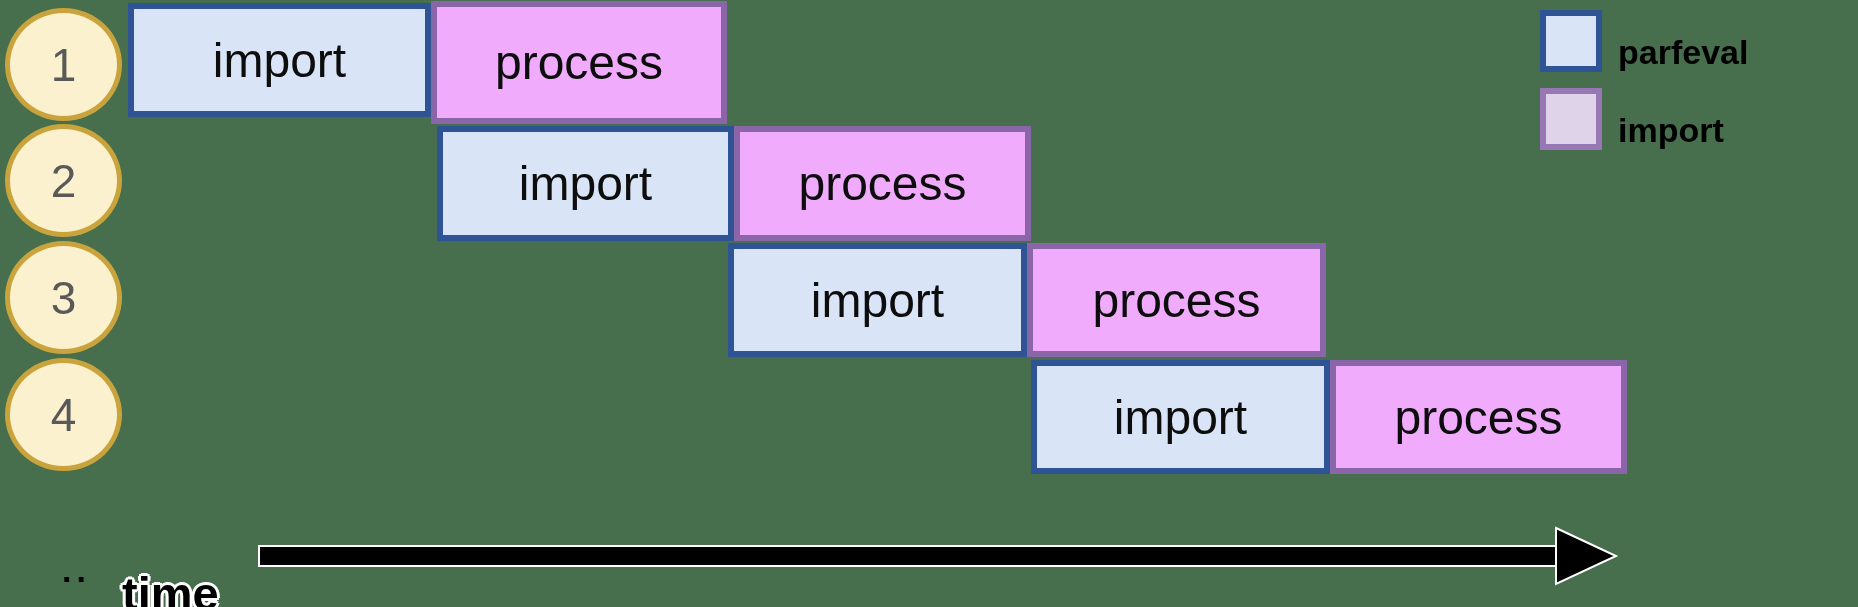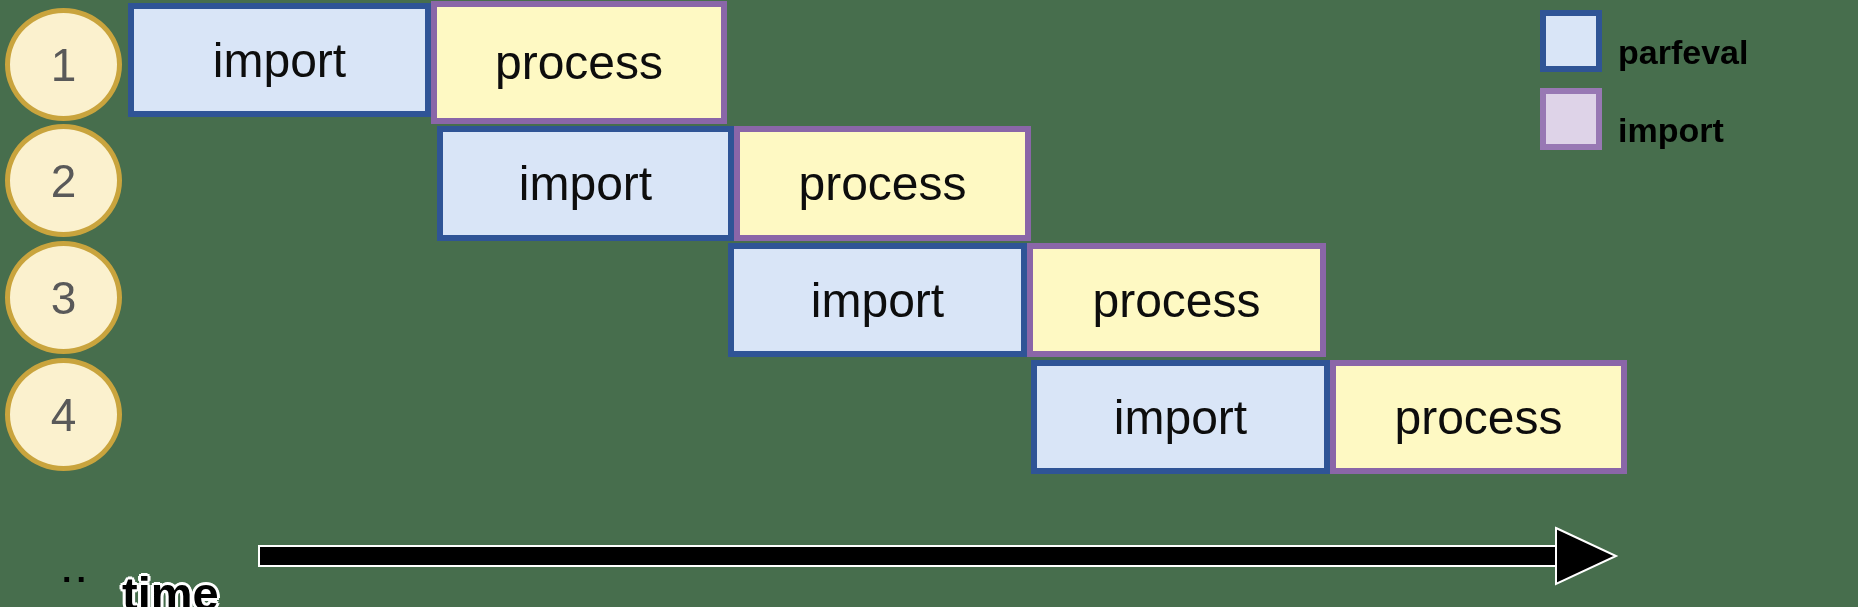--- a/index.html
+++ b/index.html
@@ -19,21 +19,21 @@
     color:#595959;font-size:46px;
   }
   .c1{top:8px;} .c2{top:124px;} .c3{top:241px;} .c4{top:358px;}
   
   .block{
     position:absolute;box-sizing:border-box;
     display:flex;align-items:center;justify-content:center;
     font-size:48px;color:#0d0d0d;
   }
   .parfeval{background:#D9E5F7;border:6px solid #2F5496;}
-  .parfor{background:#fef9c3;border:6px solid #8A66A8;}
+  .parfor{background:#f0abfc;border:6px solid #8A66A8;}
   .b-r1i{left:128px;top:3px;width:303px;height:114px;}
   .b-r1p{left:431px;top:1px;width:296px;height:123px;}
   .b-r2i{left:437px;top:126px;width:297px;height:115px;}
   .b-r2p{left:734px;top:126px;width:297px;height:115px;}
   .b-r3i{left:728px;top:243px;width:299px;height:114px;}
   .b-r3p{left:1027px;top:243px;width:299px;height:114px;}
   .b-r4i{left:1031px;top:360px;width:299px;height:114px;}
   .b-r4p{left:1330px;top:360px;width:297px;height:114px;}
   
   .legend-item{

